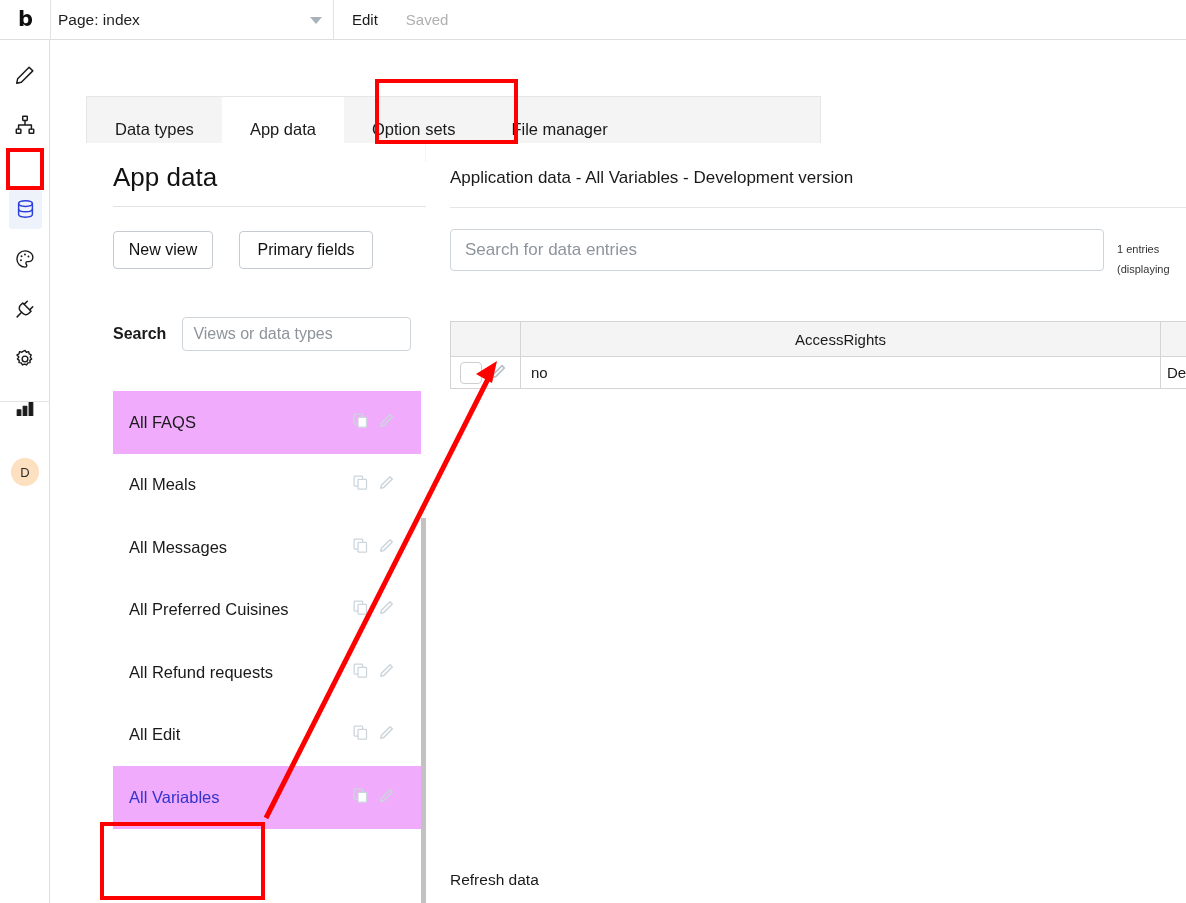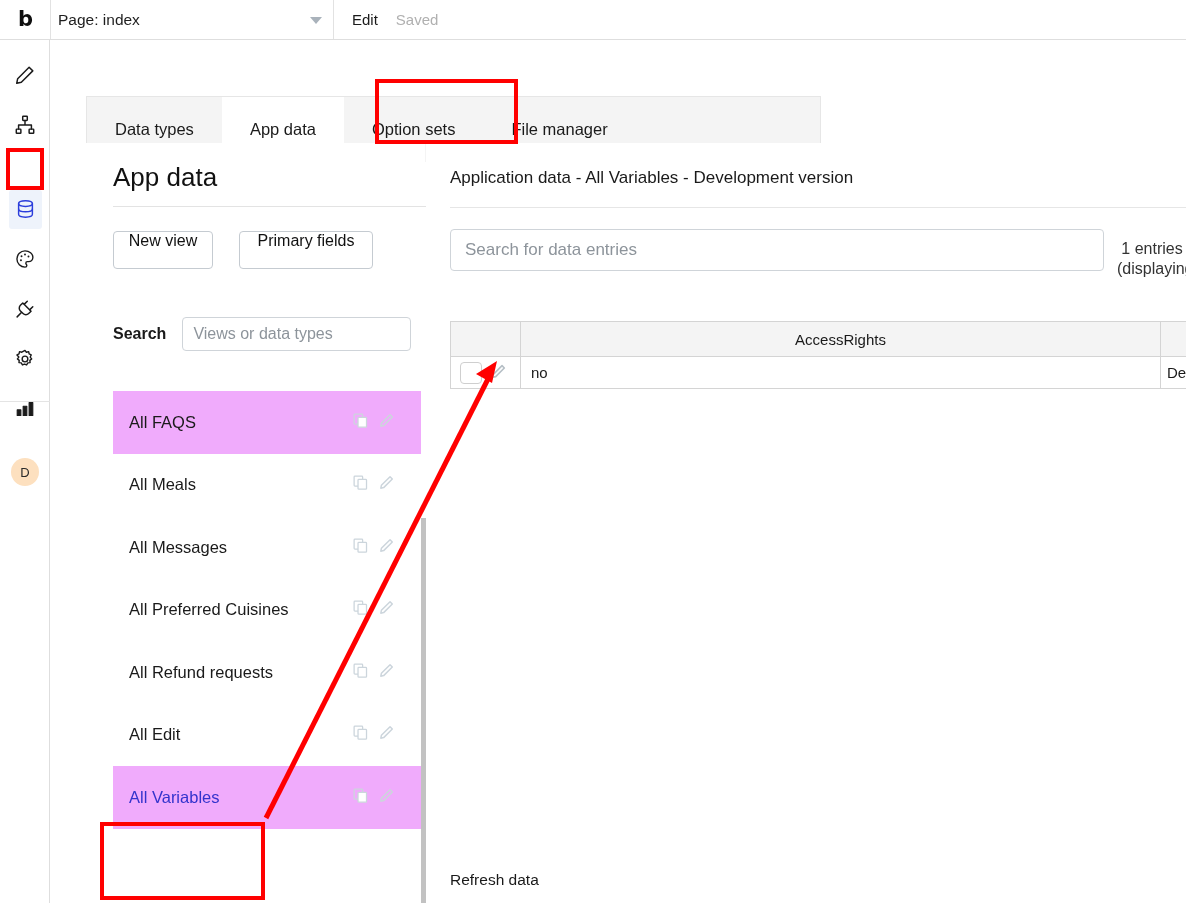--- a/index.html
+++ b/index.html
@@ -44,21 +44,21 @@
   }
   .caret {
     position: absolute; right: 11px; top: 50%;
     margin-top: -3px;
     width: 0; height: 0;
     border-left: 6px solid transparent;
     border-right: 6px solid transparent;
     border-top: 7px solid #a9b2bb;
   }
   .topbar-actions {
-    display: flex; align-items: baseline; gap: 18px;
+    display: flex; align-items: baseline; gap: 28px;
     padding-left: 18px;
   }
   .edit-link { font-size: 15px; color: #1a1a1a; cursor: pointer; }
   .saved-text { font-size: 15px; color: #b0b0b0; }
 
   
   .rail {
     position: absolute; top: 40px; left: 0;
     width: 50px; height: 863px;
     background: #ffffff;
@@ -122,21 +122,21 @@
     position: absolute; left: 27px; top: 62px;
     width: 314px; height: 1px; background: #e3e3e3;
   }
   .btn {
     position: absolute;
     height: 38px;
     border: 1px solid #c5cbd1;
     border-radius: 4px;
     background: #ffffff;
     font-size: 16px; color: #111;
-    display: flex; justify-content: center;
+    display: flex; align-items: center; justify-content: center;
     cursor: pointer;
     font-family: "Liberation Sans", sans-serif;
   }
   #btn-new-view { left: 27px; top: 87px; width: 100px; }
   #btn-primary-fields { left: 153px; top: 87px; width: 134px; }
 
   .search-row {
     position: absolute; left: 27px; top: 173px;
     display: flex; align-items: center;
   }
@@ -199,22 +199,22 @@
     background: #fff;
     font-size: 17px; color: #2d2d2d;
     padding: 0 14px;
     font-family: "Liberation Sans", sans-serif;
     outline: none;
   }
   .entry-search::placeholder { color: #8d949b; }
   .entries-count {
     position: absolute; left: 691px; top: 95px;
     width: 70px;
-    font-size: 16px; color: #333; line-height: 20px;
-    white-space: nowrap; overflow: hidden; text-align: center;
+    font-size: 11px; color: #333; line-height: 20px;
+    white-space: nowrap; overflow: hidden;
   }
 
   .table {
     position: absolute; left: 24px; top: 177px;
     width: 760px;
   }
   .table-head {
     display: flex; height: 36px;
     background: #f4f4f4;
     border: 1px solid #d4d4d4;

